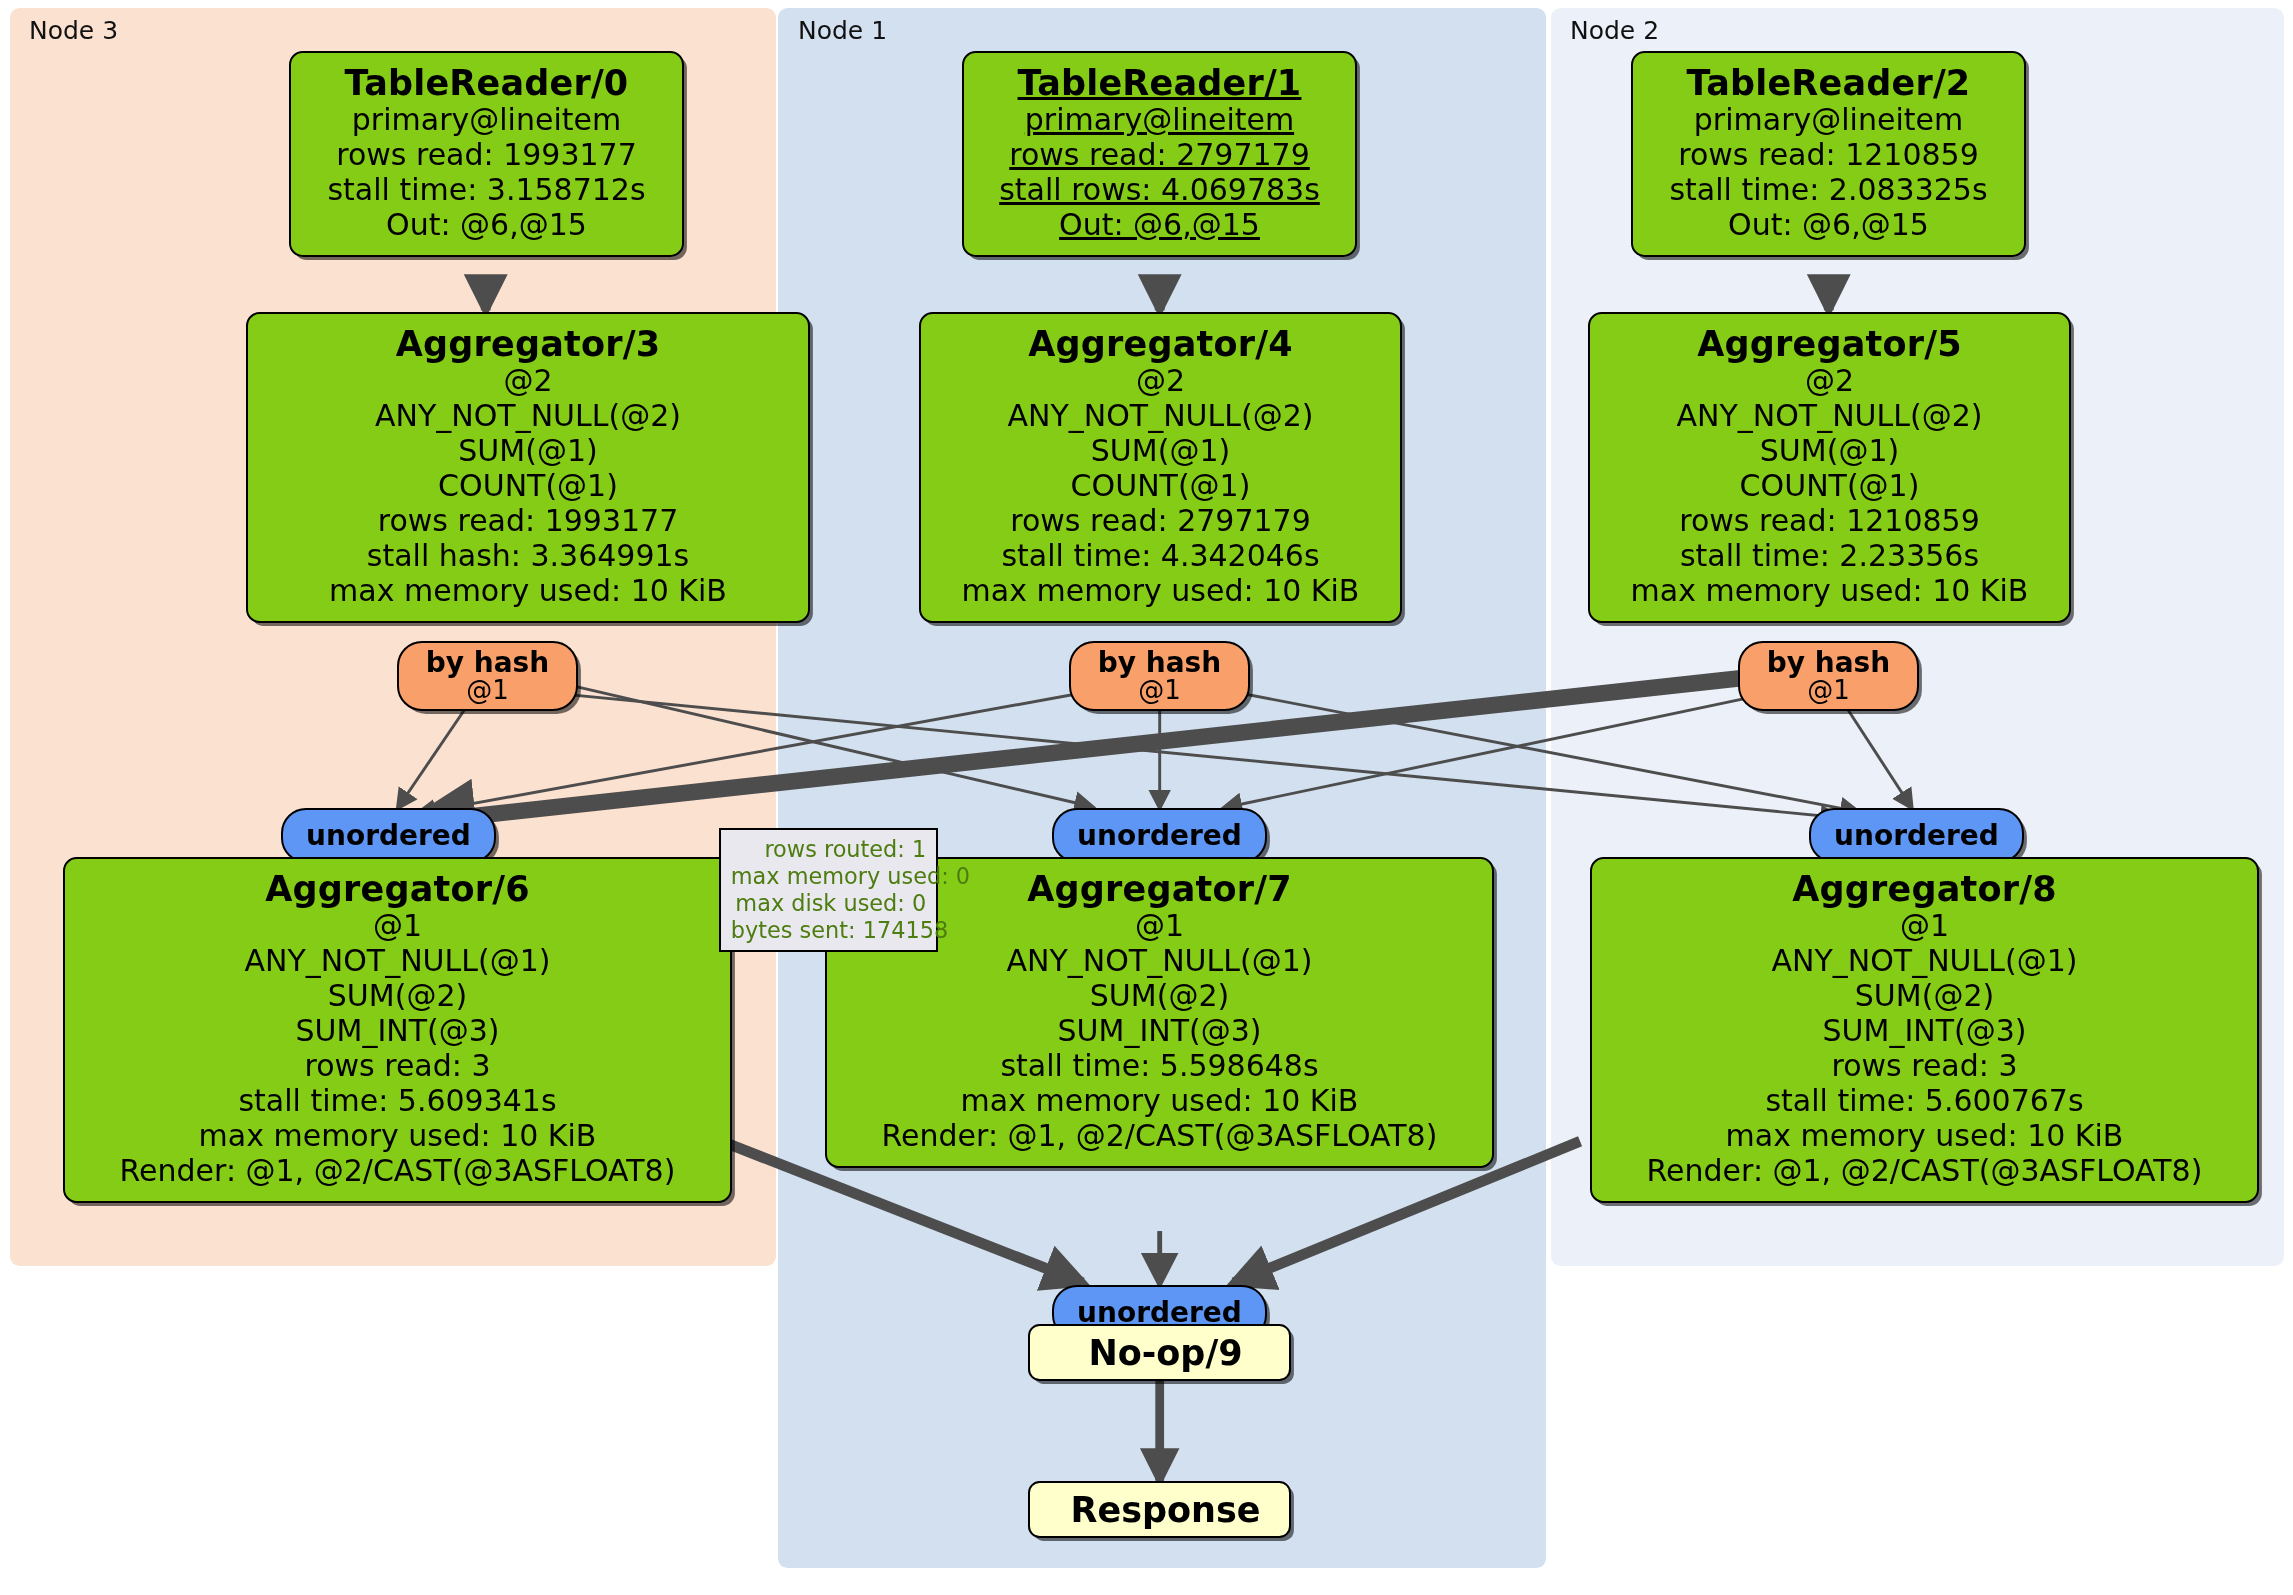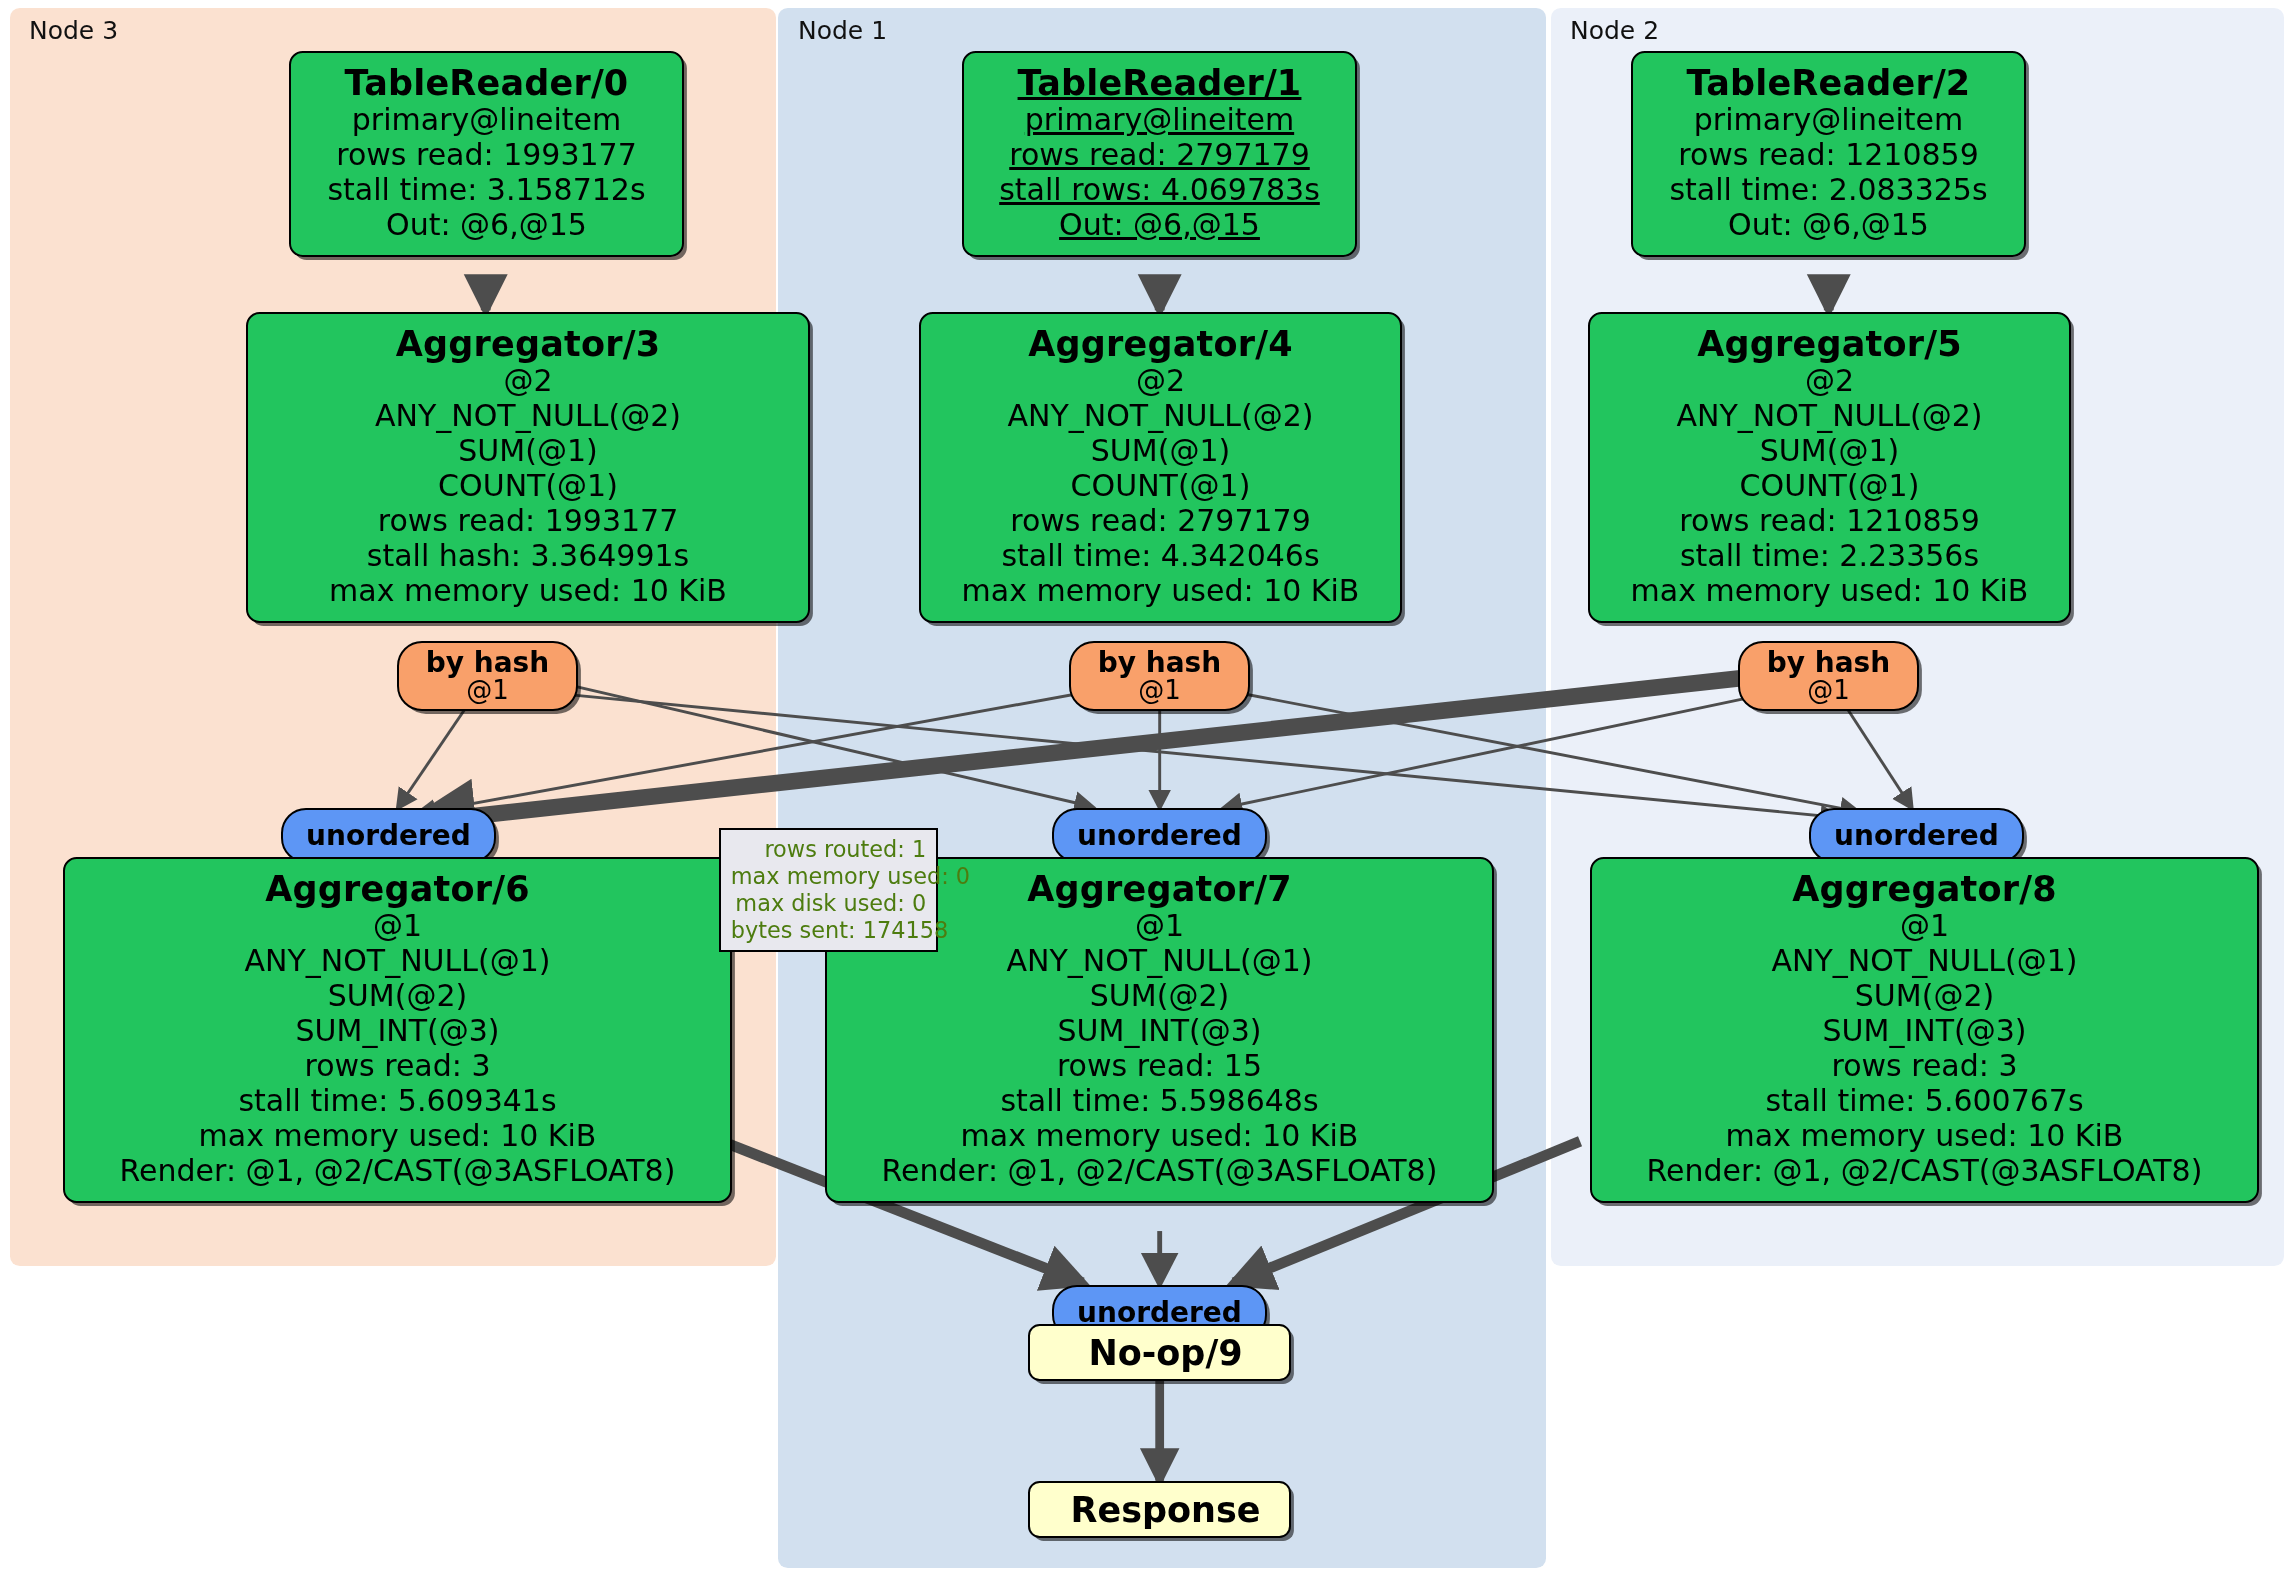--- a/index.html
+++ b/index.html
@@ -9,21 +9,21 @@
   
   .cluster{position:absolute;border-radius:9.8px;}
   .cluster-label{position:absolute;font-size:25px;color:#111;white-space:nowrap;}
 
   
   #edges{position:absolute;left:0;top:0;width:2294px;height:1596px;}
 
   
   .node{
     position:absolute;
-    background:#22c55e;
+    background:#84cc16;
     border:2.4px solid #000;
     border-radius:13.7px;
     box-sizing:border-box;
     text-align:center;
     color:#000;
     box-shadow:3.9px 3.9px 0 -1px rgba(0,0,0,0.55);
   }
   .node .title{font-weight:bold;font-size:35px;line-height:1.16;letter-spacing:0.2px;}
   .node .line{font-size:30px;line-height:1.165;white-space:nowrap;}
 
@@ -198,21 +198,20 @@
     <div class="line">max memory used: 10 KiB</div>
     <div class="line">Render: @1, @2/CAST(@3ASFLOAT8)</div>
   </div>
 
   <div class="node op-node" style="left:825px;top:857px;width:669px;">
     <div class="title">Aggregator/7</div>
     <div class="line">@1</div>
     <div class="line">ANY_NOT_NULL(@1)</div>
     <div class="line">SUM(@2)</div>
     <div class="line">SUM_INT(@3)</div>
-    <div class="line">rows read: 15</div>
     <div class="line">stall time: 5.598648s</div>
     <div class="line">max memory used: 10 KiB</div>
     <div class="line">Render: @1, @2/CAST(@3ASFLOAT8)</div>
   </div>
 
   <div class="node op-node" style="left:1590px;top:857px;width:669px;">
     <div class="title">Aggregator/8</div>
     <div class="line">@1</div>
     <div class="line">ANY_NOT_NULL(@1)</div>
     <div class="line">SUM(@2)</div>

